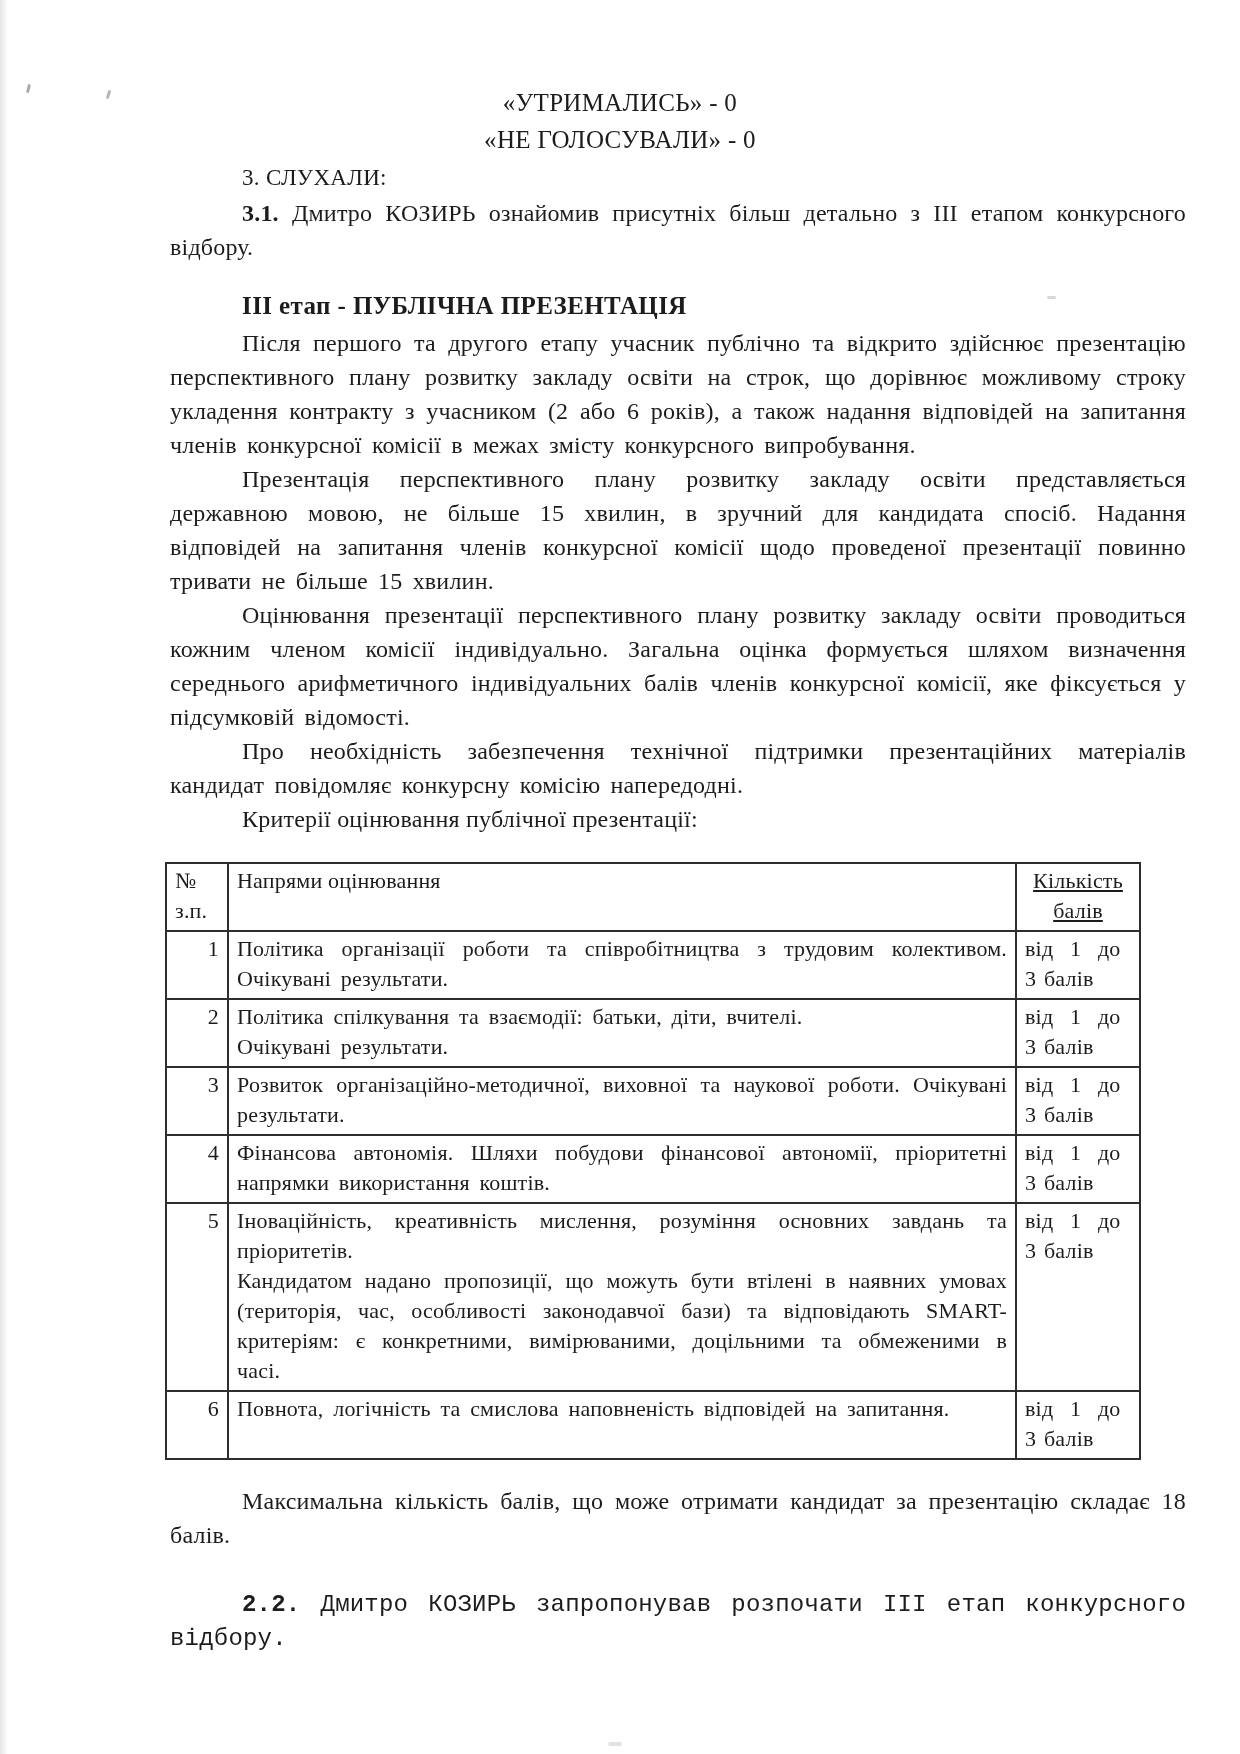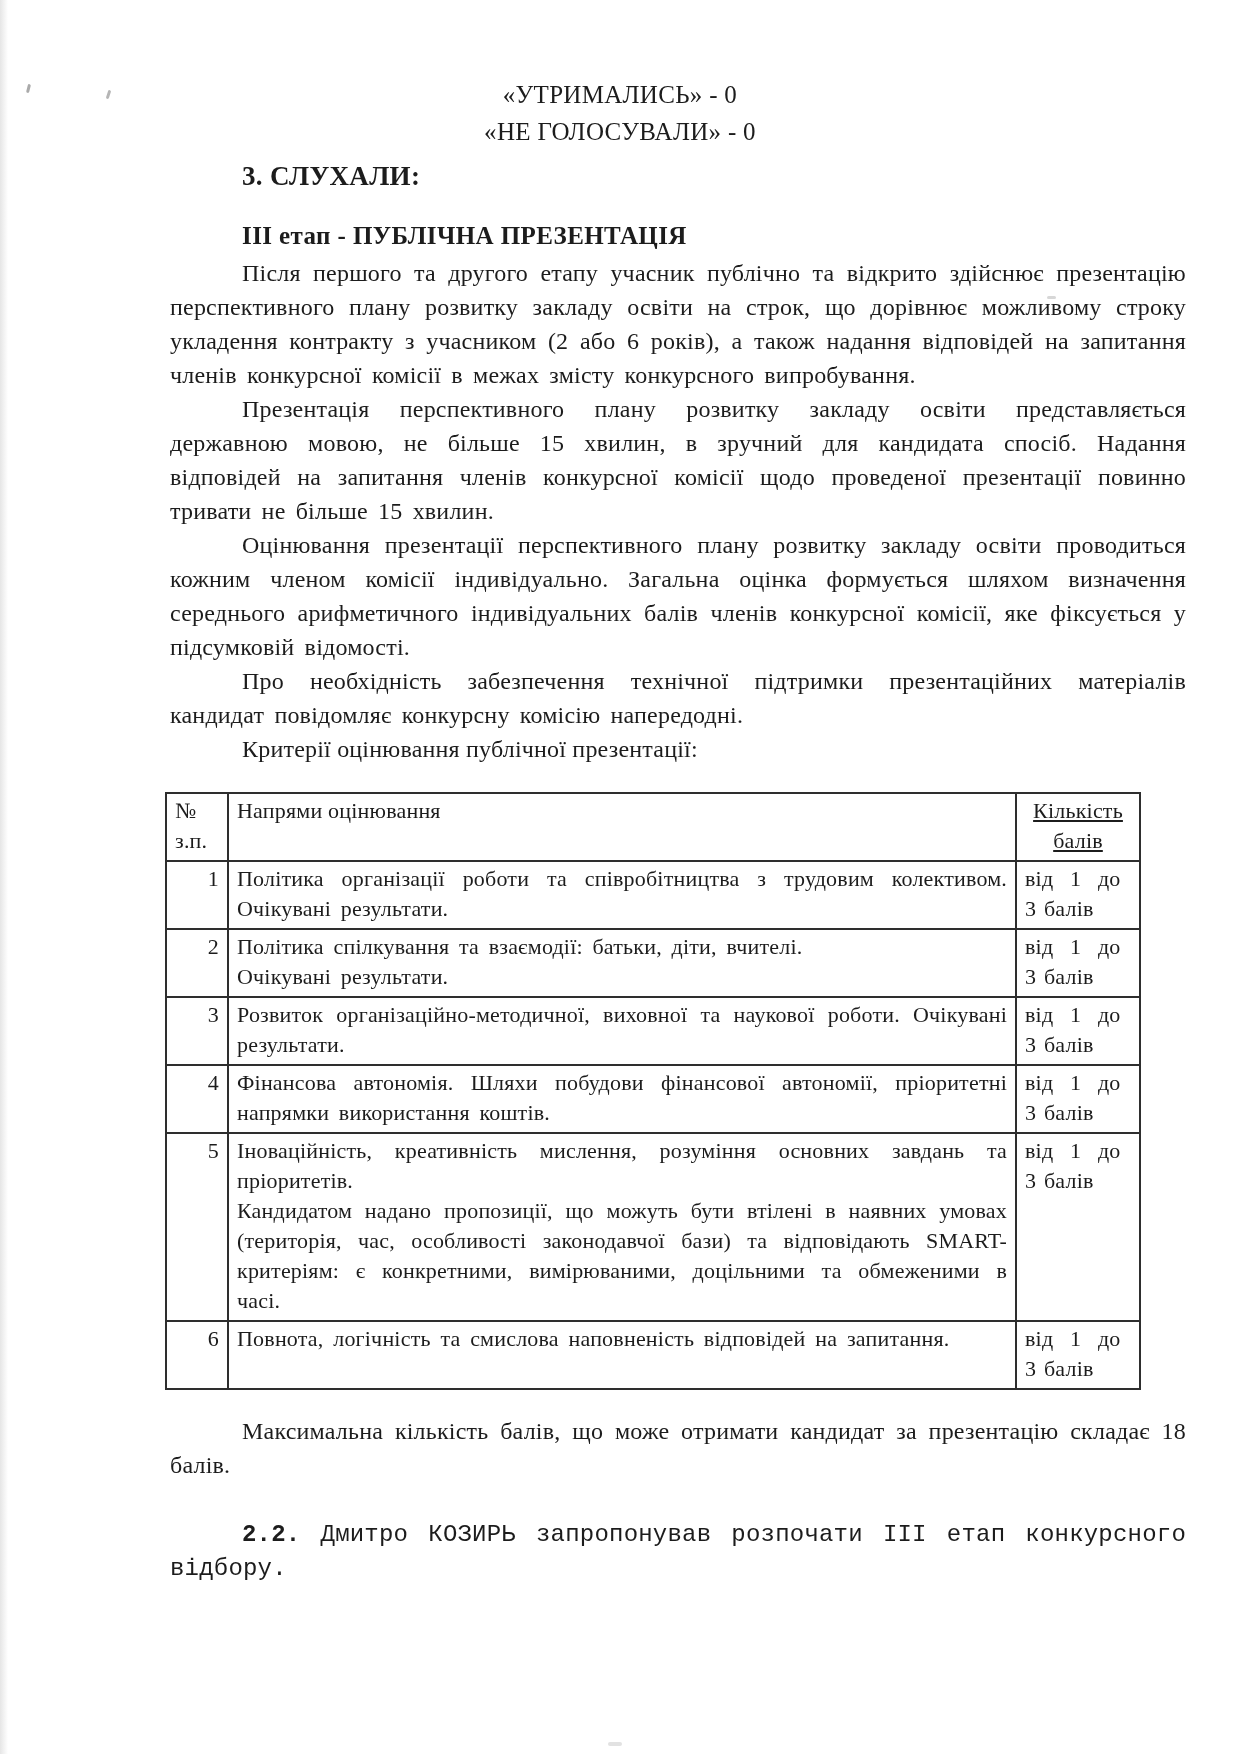--- a/index.html
+++ b/index.html
@@ -20,40 +20,40 @@
     left: 0; top: 0;
     width: 8px; height: 100%;
     background: linear-gradient(90deg, #d8d8d8, #ffffff);
     opacity: .65;
     pointer-events: none;
   }
 
   .content {
     position: absolute;
     left: 170px;
-    top: 76px;
+    top: 84px;
     width: 1016px;
   }
 
   p { margin: 0; }
 
   .vote-block {
     width: 900px;
     text-align: center;
     font-size: 25px;
     line-height: 37px;
     letter-spacing: .3px;
   }
 
   .section-heading {
-    font-weight: bold;
-    font-size: 27px;
+    font-weight: normal;
+    font-size: 23px;
     line-height: 36px;
     text-indent: 72px;
-    margin-top: 8px;
+    margin-top: 2px;
     letter-spacing: .3px;
   }
 
   .para {
     font-size: 24px;
     line-height: 34px;
     text-align: justify;
     text-indent: 72px;
     word-spacing: 4px;
     letter-spacing: .2px;
@@ -134,20 +134,21 @@
 
   <div class="content">
 
     <div class="vote-block">
       <p>«УТРИМАЛИСЬ» - 0</p>
       <p>«НЕ ГОЛОСУВАЛИ» - 0</p>
     </div>
 
     <p class="section-heading">3. СЛУХАЛИ:</p>
 
+    <p class="para"><span class="bnum">3.1.</span> <span>Дмитро КОЗИРЬ ознайомив присутніх більш детально з III етапом конкурсного відбору.</span></p>
 
     <p class="stage-heading">III етап - ПУБЛІЧНА ПРЕЗЕНТАЦІЯ</p>
 
     <p class="para">Після першого та другого етапу учасник публічно та відкрито здійснює презентацію перспективного плану розвитку закладу освіти на строк, що дорівнює можливому строку укладення контракту з учасником (2 або 6 років), а також надання відповідей на запитання членів конкурсної комісії в межах змісту конкурсного випробування.</p>
     <p class="para">Презентація перспективного плану розвитку закладу освіти представляється державною мовою, не більше 15 хвилин, в зручний для кандидата спосіб. Надання відповідей на запитання членів конкурсної комісії щодо проведеної презентації повинно тривати не більше 15 хвилин.</p>
     <p class="para">Оцінювання презентації перспективного плану розвитку закладу освіти проводиться кожним членом комісії індивідуально. Загальна оцінка формується шляхом визначення середнього арифметичного індивідуальних балів членів конкурсної комісії, яке фіксується у підсумковій відомості.</p>
     <p class="para">Про необхідність забезпечення технічної підтримки презентаційних матеріалів кандидат повідомляє конкурсну комісію напередодні.</p>
 
     <p class="criteria-intro">Критерії оцінювання публічної презентації:</p>
 

